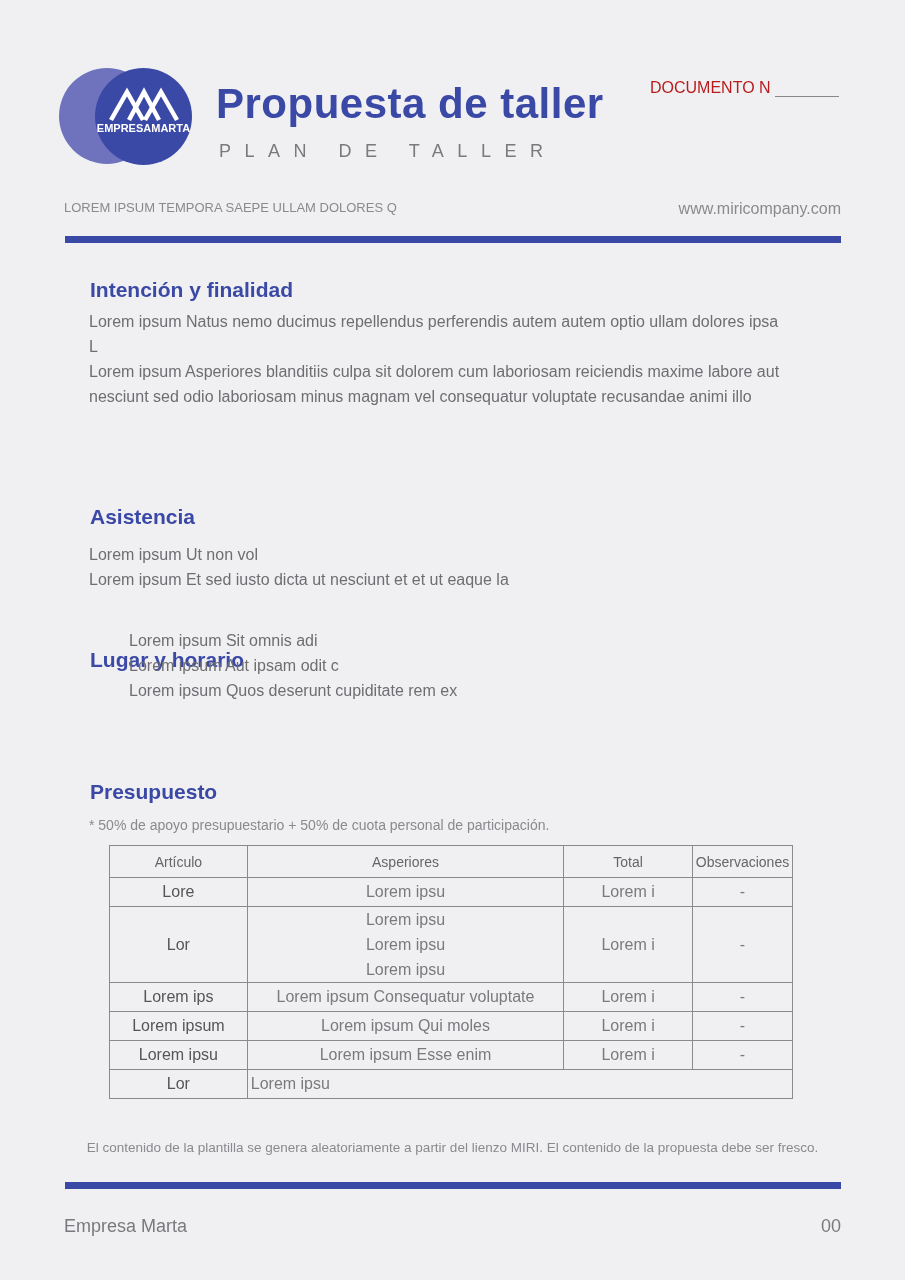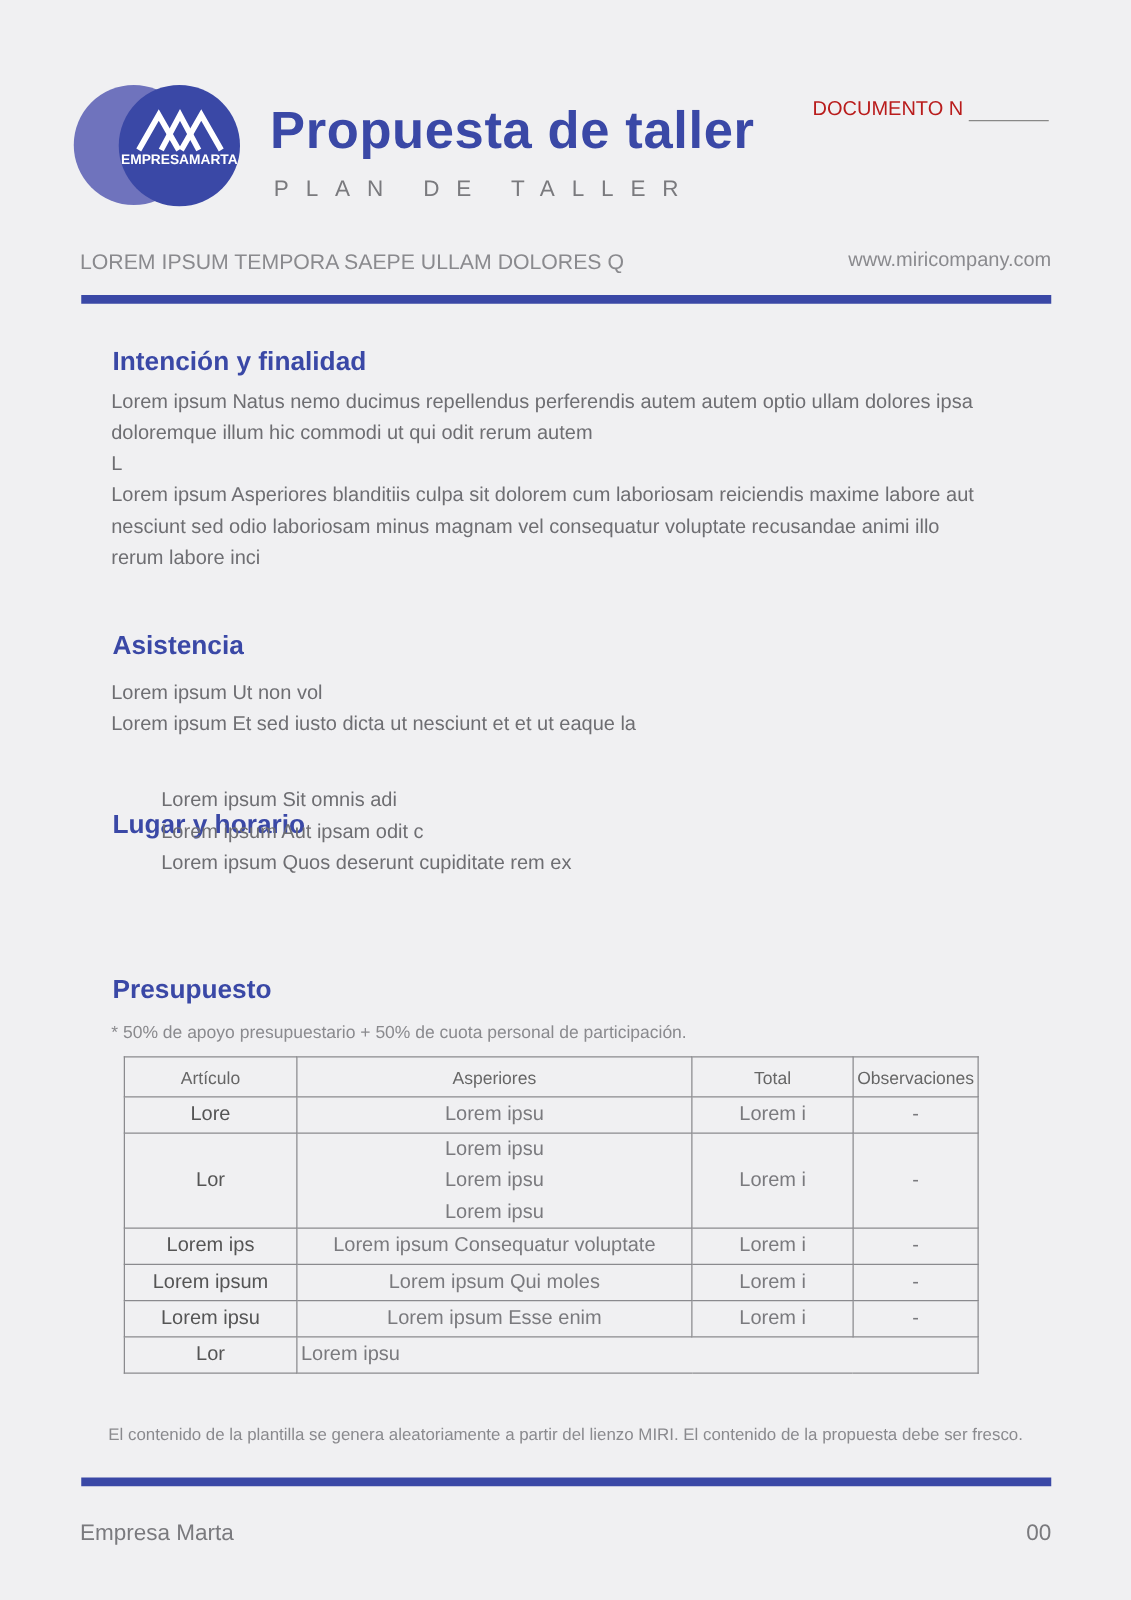--- a/index.html
+++ b/index.html
@@ -15,34 +15,34 @@
   .logo-front { left: 95px; top: 68px; width: 97px; height: 97px; border-radius: 50%; background: #3a48a6; }
   .logo-mark { left: 108px; top: 84px; width: 72px; height: 38px; }
   .logo-text { left: 95px; top: 122px; width: 97px; text-align: center; color: #ffffff; font-size: 11px; font-weight: bold; letter-spacing: 0; }
 
   .title { left: 216px; top: 80px; font-size: 42px; font-weight: bold; color: #3a48a6; letter-spacing: 0.5px; white-space: nowrap; }
   .subtitle { left: 219px; top: 141px; font-size: 18px; color: #7a7a7e; letter-spacing: 13.5px; white-space: nowrap; }
 
   .docno { left: 650px; top: 79px; font-size: 16px; color: #b91c1c; white-space: nowrap; display: flex; align-items: flex-end; }
   .docno-line { display: inline-block; width: 64px; border-bottom: 1.5px solid #888; margin-left: 4px; height: 13px; }
 
-  .tagline { left: 64px; top: 200px; font-size: 17px; color: #8a8a8e; white-space: nowrap; }
+  .tagline { left: 64px; top: 200px; font-size: 13px; color: #8a8a8e; white-space: nowrap; }
   .website { right: 64px; top: 200px; font-size: 16px; color: #8a8a8e; white-space: nowrap; }
   .rule { left: 65px; width: 776px; height: 7px; background: #3a48a6; }
   .rule-top { top: 236px; }
   .rule-bottom { top: 1182px; }
 
   .section-title { left: 90px; font-size: 21px; font-weight: bold; color: #3a48a6; white-space: nowrap; }
   .para { left: 89px; width: 730px; font-size: 16px; line-height: 25px; color: #6e6e72; }
   .line { white-space: nowrap; }
 
   .note { left: 89px; top: 817px; font-size: 14px; color: #8a8a8e; white-space: nowrap; }
 
   table.budget {
-    position: absolute; left: 99px; top: 845px; width: 684px;
+    position: absolute; left: 109px; top: 845px; width: 684px;
     border-collapse: collapse; font-size: 16px; color: #7a7a7e;
   }
   table.budget td, table.budget th {
     border: 1.3px solid #8a8a8e; text-align: center; padding: 0; height: 28px;
   }
   table.budget th { font-weight: normal; font-size: 14px; color: #666; height: 31px; }
   table.budget td.item { color: #555; }
   table.budget td.left { text-align: left; padding-left: 3px; }
   .multiline { line-height: 25px; padding: 2px 0; }
 
@@ -72,25 +72,23 @@
   <span class="docno-line"></span>
 </div>
 
 <div class="abs tagline">LOREM IPSUM TEMPORA SAEPE ULLAM DOLORES Q</div>
 <div class="abs website">www.miricompany.com</div>
 <div class="abs rule rule-top"></div>
 
 <div class="abs section-title" style="top:278px;">Intención y finalidad</div>
 <div class="abs para" style="top:309px;">
   <div class="line">Lorem ipsum Natus nemo ducimus repellendus perferendis autem autem optio ullam dolores ipsa</div>
-  <div class="line">doloremque illum hic commodi ut qui odit rerum autem</div>
   <div class="line">L</div>
   <div class="line">Lorem ipsum Asperiores blanditiis culpa sit dolorem cum laboriosam reiciendis maxime labore aut</div>
   <div class="line">nesciunt sed odio laboriosam minus magnam vel consequatur voluptate recusandae animi illo</div>
-  <div class="line">rerum labore inci</div>
 </div>
 
 <div class="abs section-title" style="top:505px;">Asistencia</div>
 <div class="abs para" style="top:542px;">
   <div class="line">Lorem ipsum Ut non vol</div>
   <div class="line">Lorem ipsum Et sed iusto dicta ut nesciunt et et ut eaque la</div>
 </div>
 
 <div class="abs section-title" style="top:616px;margin-top:32px;">Lugar y horario</div>
 <div class="abs para" style="top:628px;margin-left:40px;">

